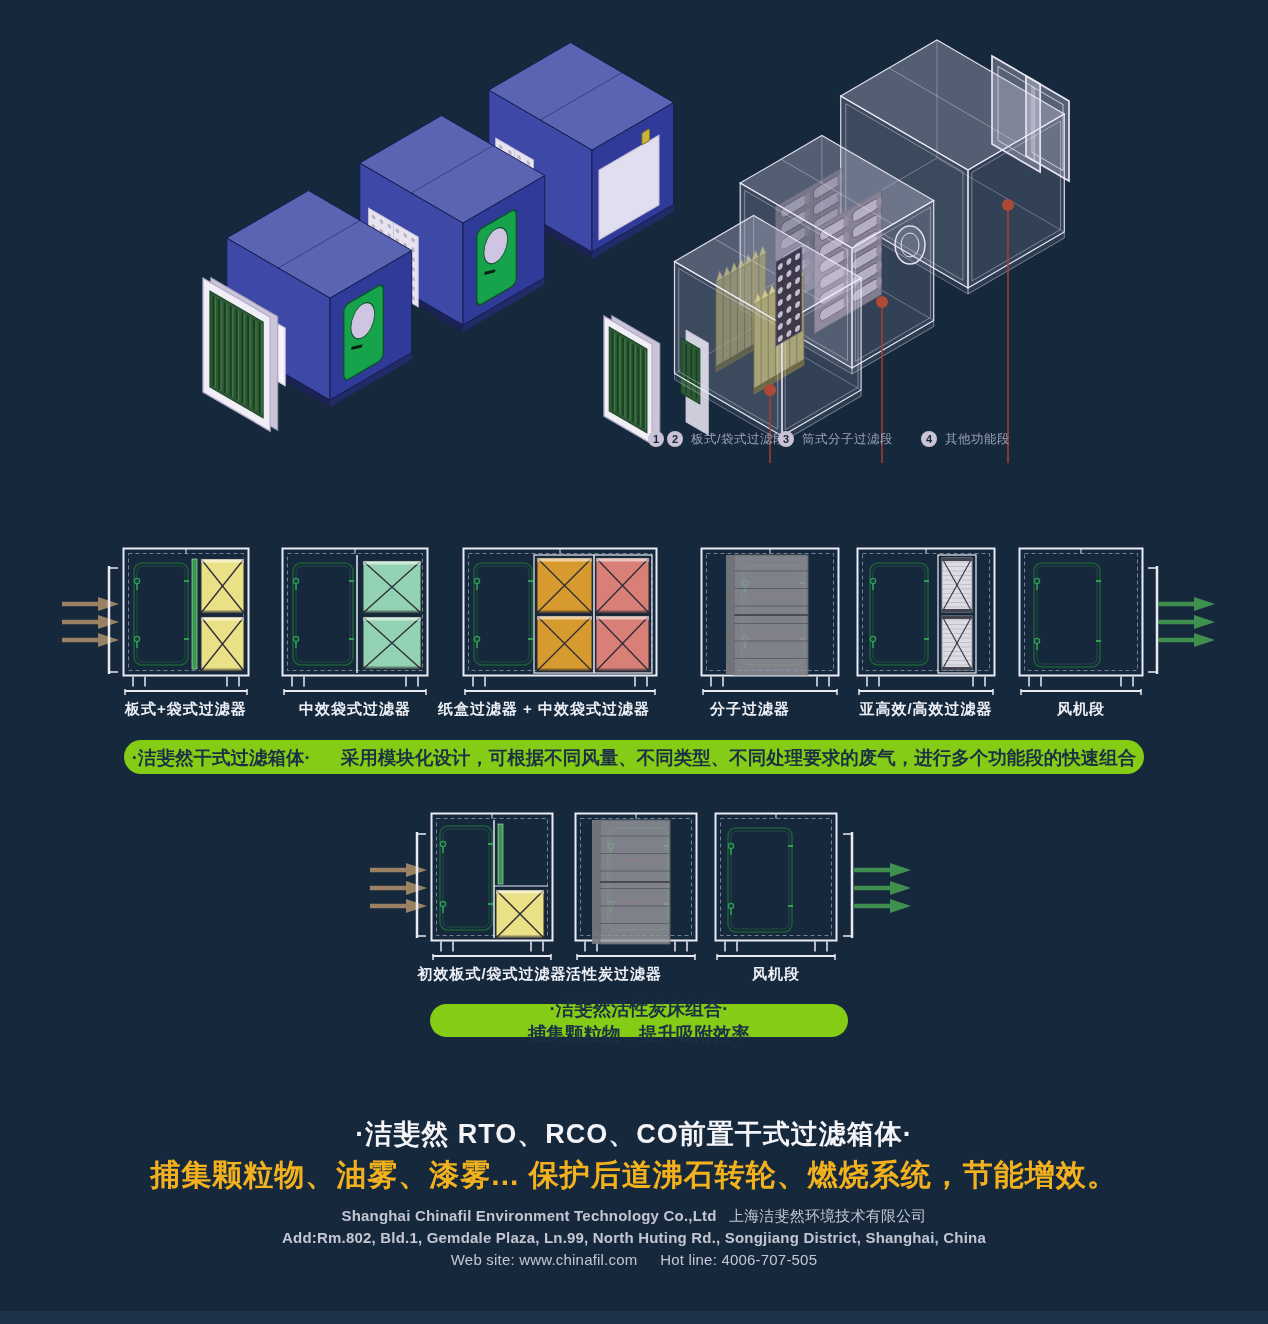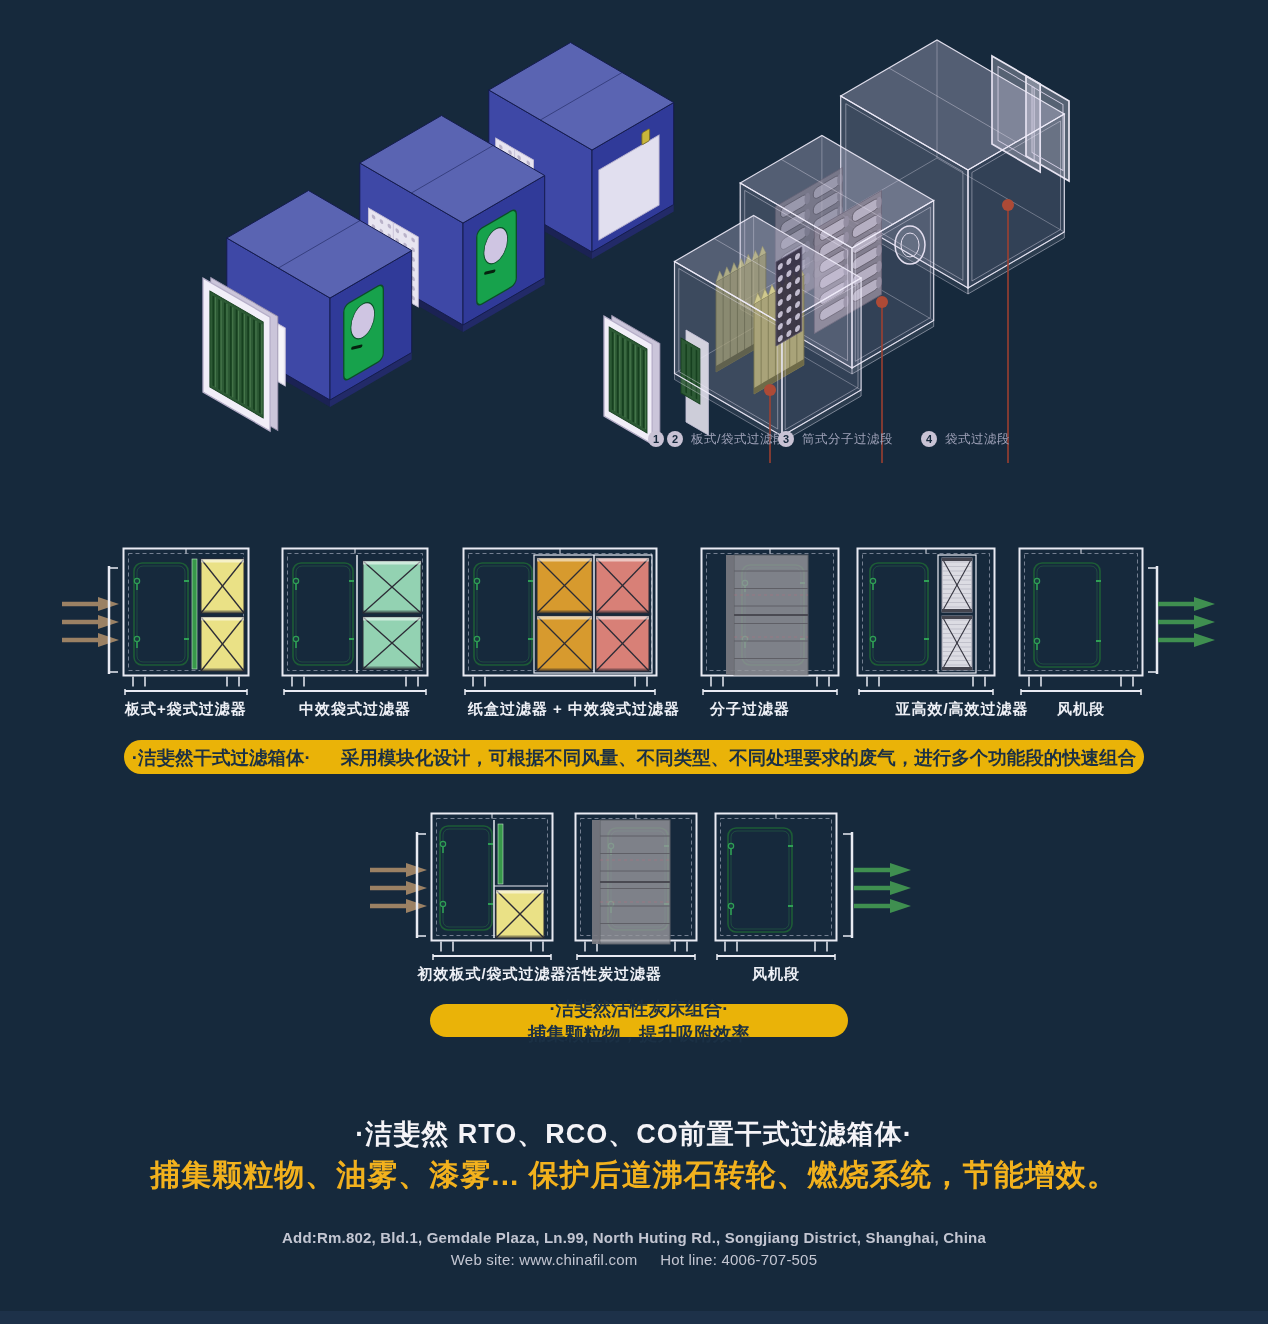--- a/index.html
+++ b/index.html
@@ -10,21 +10,21 @@
   .callout{position:absolute;display:flex;align-items:center;height:18px;}
   .cnum{width:16px;height:16px;border-radius:50%;background:#c9c3d5;color:#16293c;
         font-size:11px;font-weight:bold;display:inline-flex;align-items:center;
         justify-content:center;margin-right:3px;}
   .clabel{color:#9fa2b8;font-size:12.5px;margin-left:5px;letter-spacing:0.5px;white-space:nowrap;}
   .mod{position:absolute;}
   .mod svg{display:block;}
   .mod-label{position:absolute;color:#eef0f6;font-size:15px;font-weight:bold;
              text-align:center;letter-spacing:1px;white-space:nowrap;}
   .arrowbox{position:absolute;}
-  .banner{position:absolute;background:#eab308;border-radius:17px;color:#1b3044;
+  .banner{position:absolute;background:#84cc16;border-radius:17px;color:#1b3044;
           font-weight:bold;display:flex;align-items:center;justify-content:center;
           white-space:nowrap;}
   #banner1{left:124px;top:740px;width:1020px;height:34px;font-size:18.5px;}
   #banner2{left:430px;top:1004px;width:418px;height:33px;font-size:18.5px;flex-direction:column;}
   .b-gap{display:inline-block;width:30px;}
   #headline{position:absolute;top:1116px;width:100%;text-align:center;color:#f4f3f7;
             font-size:27px;font-weight:bold;letter-spacing:1px;}
   #tagline{position:absolute;top:1155px;width:100%;text-align:center;color:#f2b11d;
            font-size:30px;font-weight:bold;letter-spacing:1px;}
   .foot{position:absolute;width:100%;text-align:center;color:#c3c6d2;font-size:15px;
@@ -390,21 +390,21 @@
         <span class="cnum">1</span>
         <span class="cnum">2</span>
        <span class="clabel">板式/袋式过滤段</span>
       </div>
       <div class="callout" style="left:778px;top:430px">
         <span class="cnum">3</span>
        <span class="clabel">筒式分子过滤段</span>
       </div>
       <div class="callout" style="left:921px;top:430px">
         <span class="cnum">4</span>
-       <span class="clabel">袋式过滤段</span>
+       <span class="clabel">其他功能段</span>
       </div>
     </div>
 
   <div id="row1">
       <div class="arrowbox" style="left:62px;top:596px"><svg width="58" height="52" viewBox="0 0 58 52">
           <line x1="0" y1="8" x2="36" y2="8" stroke="#9b8164" stroke-width="4.5"></line>
         <polygon points="36,1 57,8 36,15" fill="#9b8164"></polygon>
           <line x1="0" y1="26" x2="36" y2="26" stroke="#9b8164" stroke-width="4.5"></line>
         <polygon points="36,19 57,26 36,33" fill="#9b8164"></polygon>
           <line x1="0" y1="44" x2="36" y2="44" stroke="#9b8164" stroke-width="4.5"></line>
@@ -508,21 +508,21 @@
   <line x1="187" y1="11" x2="134" y2="66" stroke="#2c2c36" stroke-width="1.3"></line>
   <rect x="134" y="11" width="53" height="3.5" fill="#ffffff" opacity="0.55"></rect>
   <rect x="134" y="63.5" width="53" height="2.5" fill="#20202a" opacity="0.45"></rect>
           <rect x="134" y="69" width="53" height="55" fill="#d88077" stroke="#2c2c36" stroke-width="1"></rect>
   <line x1="134" y1="69" x2="187" y2="124" stroke="#2c2c36" stroke-width="1.3"></line>
   <line x1="187" y1="69" x2="134" y2="124" stroke="#2c2c36" stroke-width="1.3"></line>
   <rect x="134" y="69" width="53" height="3.5" fill="#ffffff" opacity="0.55"></rect>
   <rect x="134" y="121.5" width="53" height="2.5" fill="#20202a" opacity="0.45"></rect>
         </svg>
      </div>
-     <div class="mod-label" style="left:444px;top:700px;width:260px">纸盒过滤器 + 中效袋式过滤器</div>
+     <div class="mod-label" style="left:414px;top:700px;width:260px">纸盒过滤器 + 中效袋式过滤器</div>
       <div class="mod" style="left:700px;top:547px">
        <svg width="140" height="150" viewBox="0 0 140 150">
           <rect x="1.5" y="1.5" width="137" height="127" fill="none" stroke="#e9ebf3" stroke-width="2"></rect>
   <rect x="6.5" y="6.5" width="127" height="117" fill="none" stroke="#aab0c2" stroke-width="0.8" stroke-dasharray="4 3" opacity="0.8"></rect>
   <line x1="70" y1="1.5" x2="70" y2="6.5" stroke="#e9ebf3" stroke-width="1"></line>
   <path d="M11,129.5 v10 M23,129.5 v10 M117,129.5 v10 M129,129.5 v10" stroke="#e9ebf3" stroke-width="1.5" fill="none"></path>
   <line x1="3" y1="144" x2="137" y2="144" stroke="#e9ebf3" stroke-width="2"></line>
   <path d="M3,148 v-6 M137,148 v-6" stroke="#e9ebf3" stroke-width="1.5" fill="none"></path>
           <rect x="42" y="18" width="62" height="100" rx="8" fill="none" stroke="#1d5c36" stroke-width="1.6"></rect>
   <rect x="45" y="21" width="56" height="94" rx="6" fill="none" stroke="#2a7a47" stroke-width="0.7" opacity="0.65"></rect>
@@ -592,21 +592,21 @@
           <line x1="86" y1="109.0" x2="116" y2="109.0" stroke="#b4b4c0" stroke-width="0.7"></line>
           <line x1="86" y1="113.5" x2="116" y2="113.5" stroke="#b4b4c0" stroke-width="0.7"></line>
           <line x1="86" y1="118.0" x2="116" y2="118.0" stroke="#b4b4c0" stroke-width="0.7"></line>
           <line x1="86" y1="122.5" x2="116" y2="122.5" stroke="#b4b4c0" stroke-width="0.7"></line>
           <line x1="86" y1="69" x2="116" y2="123" stroke="#33333e" stroke-width="1.1"></line>
       <line x1="116" y1="69" x2="86" y2="123" stroke="#33333e" stroke-width="1.1"></line>
       <rect x="86" y="69" width="30" height="3" fill="#44444e"></rect>
       <rect x="86" y="120" width="30" height="3" fill="#44444e"></rect>
         </svg>
      </div>
-     <div class="mod-label" style="left:832px;top:700px;width:260px">亚高效/高效过滤器</div>
+     <div class="mod-label" style="left:796px;top:700px;width:260px">亚高效/高效过滤器</div>
       <div class="mod" style="left:1018px;top:547px">
        <svg width="126" height="150" viewBox="0 0 126 150">
           <rect x="1.5" y="1.5" width="123" height="127" fill="none" stroke="#e9ebf3" stroke-width="2"></rect>
   <rect x="6.5" y="6.5" width="113" height="117" fill="none" stroke="#aab0c2" stroke-width="0.8" stroke-dasharray="4 3" opacity="0.8"></rect>
   <line x1="63" y1="1.5" x2="63" y2="6.5" stroke="#e9ebf3" stroke-width="1"></line>
   <path d="M11,129.5 v10 M23,129.5 v10 M103,129.5 v10 M115,129.5 v10" stroke="#e9ebf3" stroke-width="1.5" fill="none"></path>
   <line x1="3" y1="144" x2="123" y2="144" stroke="#e9ebf3" stroke-width="2"></line>
   <path d="M3,148 v-6 M123,148 v-6" stroke="#e9ebf3" stroke-width="1.5" fill="none"></path>
           <rect x="16" y="16" width="66" height="104" rx="8" fill="none" stroke="#1d5c36" stroke-width="1.6"></rect>
   <rect x="19" y="19" width="60" height="98" rx="6" fill="none" stroke="#2a7a47" stroke-width="0.7" opacity="0.65"></rect>
@@ -747,20 +747,24 @@
 
   <div id="banner2" class="banner">
     <span>·洁斐然活性炭床组合·</span>
     <span class="b-gap" style="width:10px"></span>
     <span>捕集颗粒物，提升吸附效率</span>
   </div>
 
   <div id="headline">·洁斐然 RTO、RCO、CO前置干式过滤箱体·</div>
   <div id="tagline">捕集颗粒物、油雾、漆雾...  保护后道沸石转轮、燃烧系统，节能增效。</div>
 
+  <div id="foot1" class="foot">
+    <span>Shanghai Chinafil Environment Technology Co.,Ltd</span>
+    <span class="cn">上海洁斐然环境技术有限公司</span>
+  </div>
   <div id="foot2" class="foot">
     <span class="lbl">Add:</span><span class="val">Rm.802, Bld.1, Gemdale Plaza, Ln.99, North Huting Rd., Songjiang District, Shanghai, China</span>
   </div>
   <div id="foot3" class="foot">
     <span class="lbl">Web site:</span>
     <span class="val">www.chinafil.com</span>
     <span class="sp"></span>
     <span class="lbl">Hot line:</span>
     <span class="val">4006-707-505</span>
   </div>

